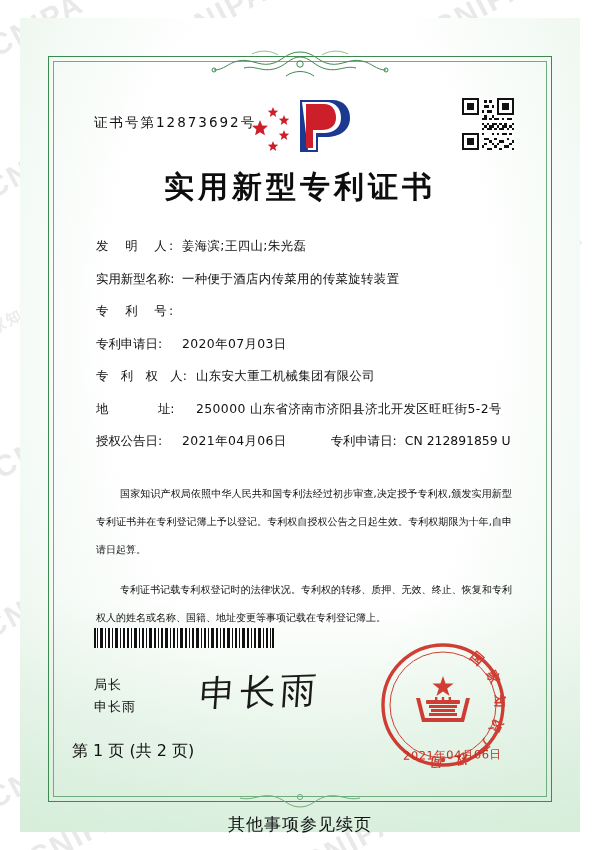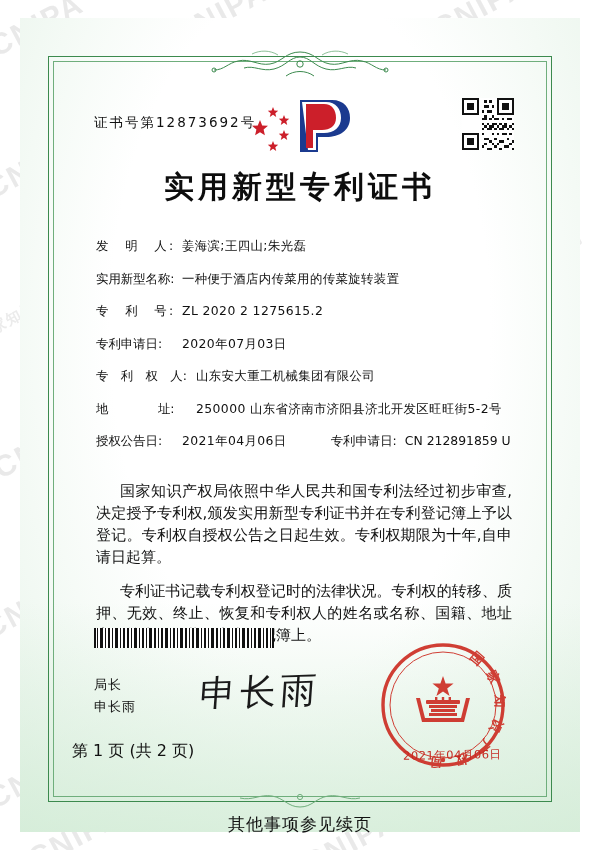--- a/index.html
+++ b/index.html
@@ -123,22 +123,22 @@
   .row.split .value{flex:0 0 auto;}
   .row.split .label2{
     margin-left:44px;flex:0 0 auto;letter-spacing:0px;
   }
   .row.split .value2{margin-left:8px;}
 
   
   .paras{
     position:absolute;left:24px;right:16px;top:400px;
     font-family:"DejaVu Sans", sans-serif;
-    font-size:15px;
-    line-height:22px;
+    font-size:10px;
+    line-height:28px;
     color:#111;
     text-align:justify;
   }
   .paras p{margin:0 0 12px 0;text-indent:24px;}
 
   
   .barcode{
     position:absolute;left:22px;top:548px;
     width:180px;height:20px;
   }
@@ -345,21 +345,20 @@
       <div class="row">
         <div class="label sp2">发　明　人:</div>
         <div class="value">姜海滨;王四山;朱光磊</div>
       </div>
       <div class="row">
         <div class="label">实用新型名称:</div>
         <div class="value">一种便于酒店内传菜用的传菜旋转装置</div>
       </div>
       <div class="row">
         <div class="label sp2">专　利　号:</div>
-        <div class="value">ZL 2020 2 1275615.2</div>
       </div>
       <div class="row">
         <div class="label">专利申请日:</div>
         <div class="value">2020年07月03日</div>
       </div>
       <div class="row">
         <div class="label" style="width:100px;flex:0 0 100px;">专　利　权　人:</div>
         <div class="value">山东安大重工机械集团有限公司</div>
       </div>
       <div class="row">

